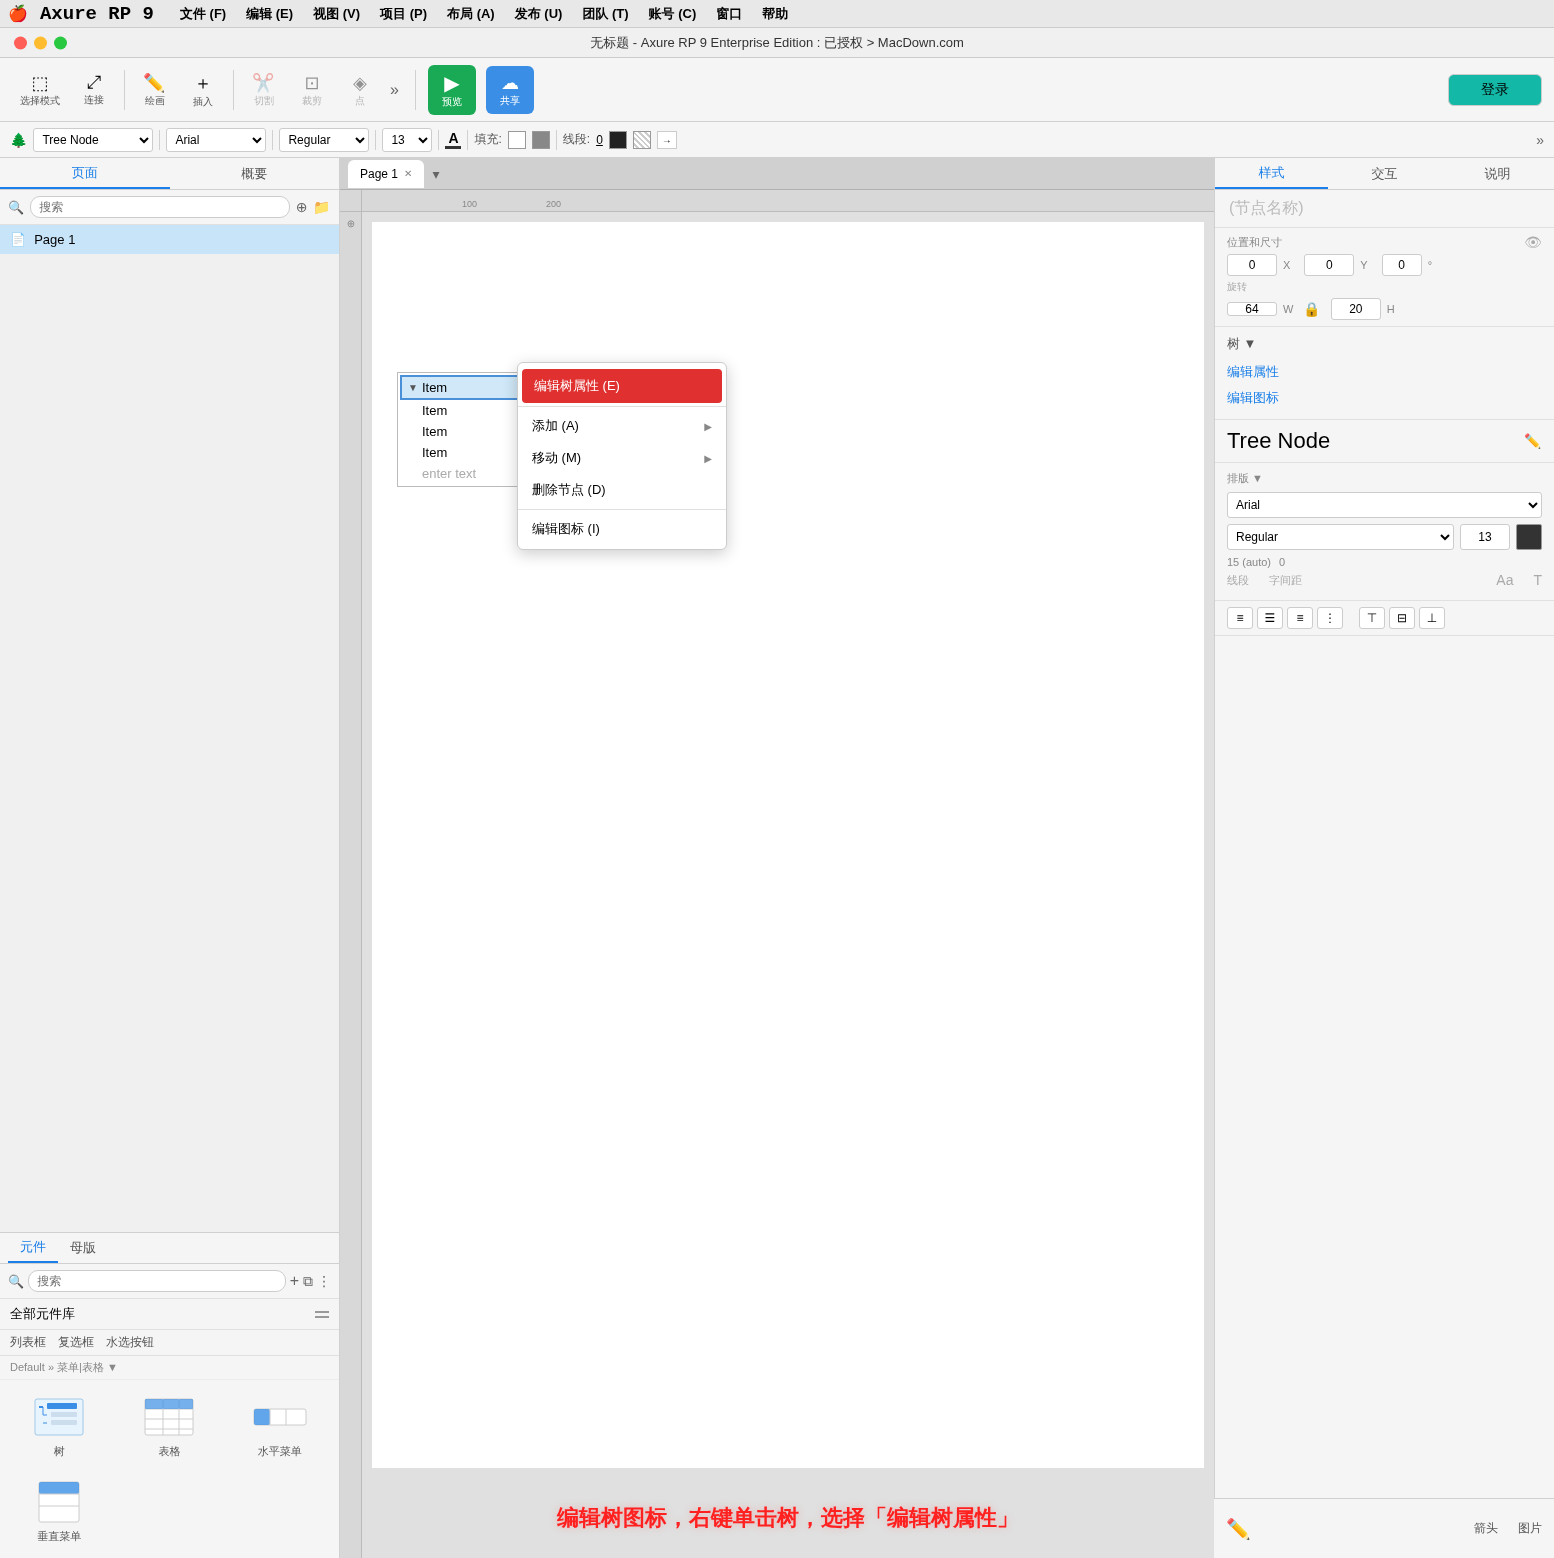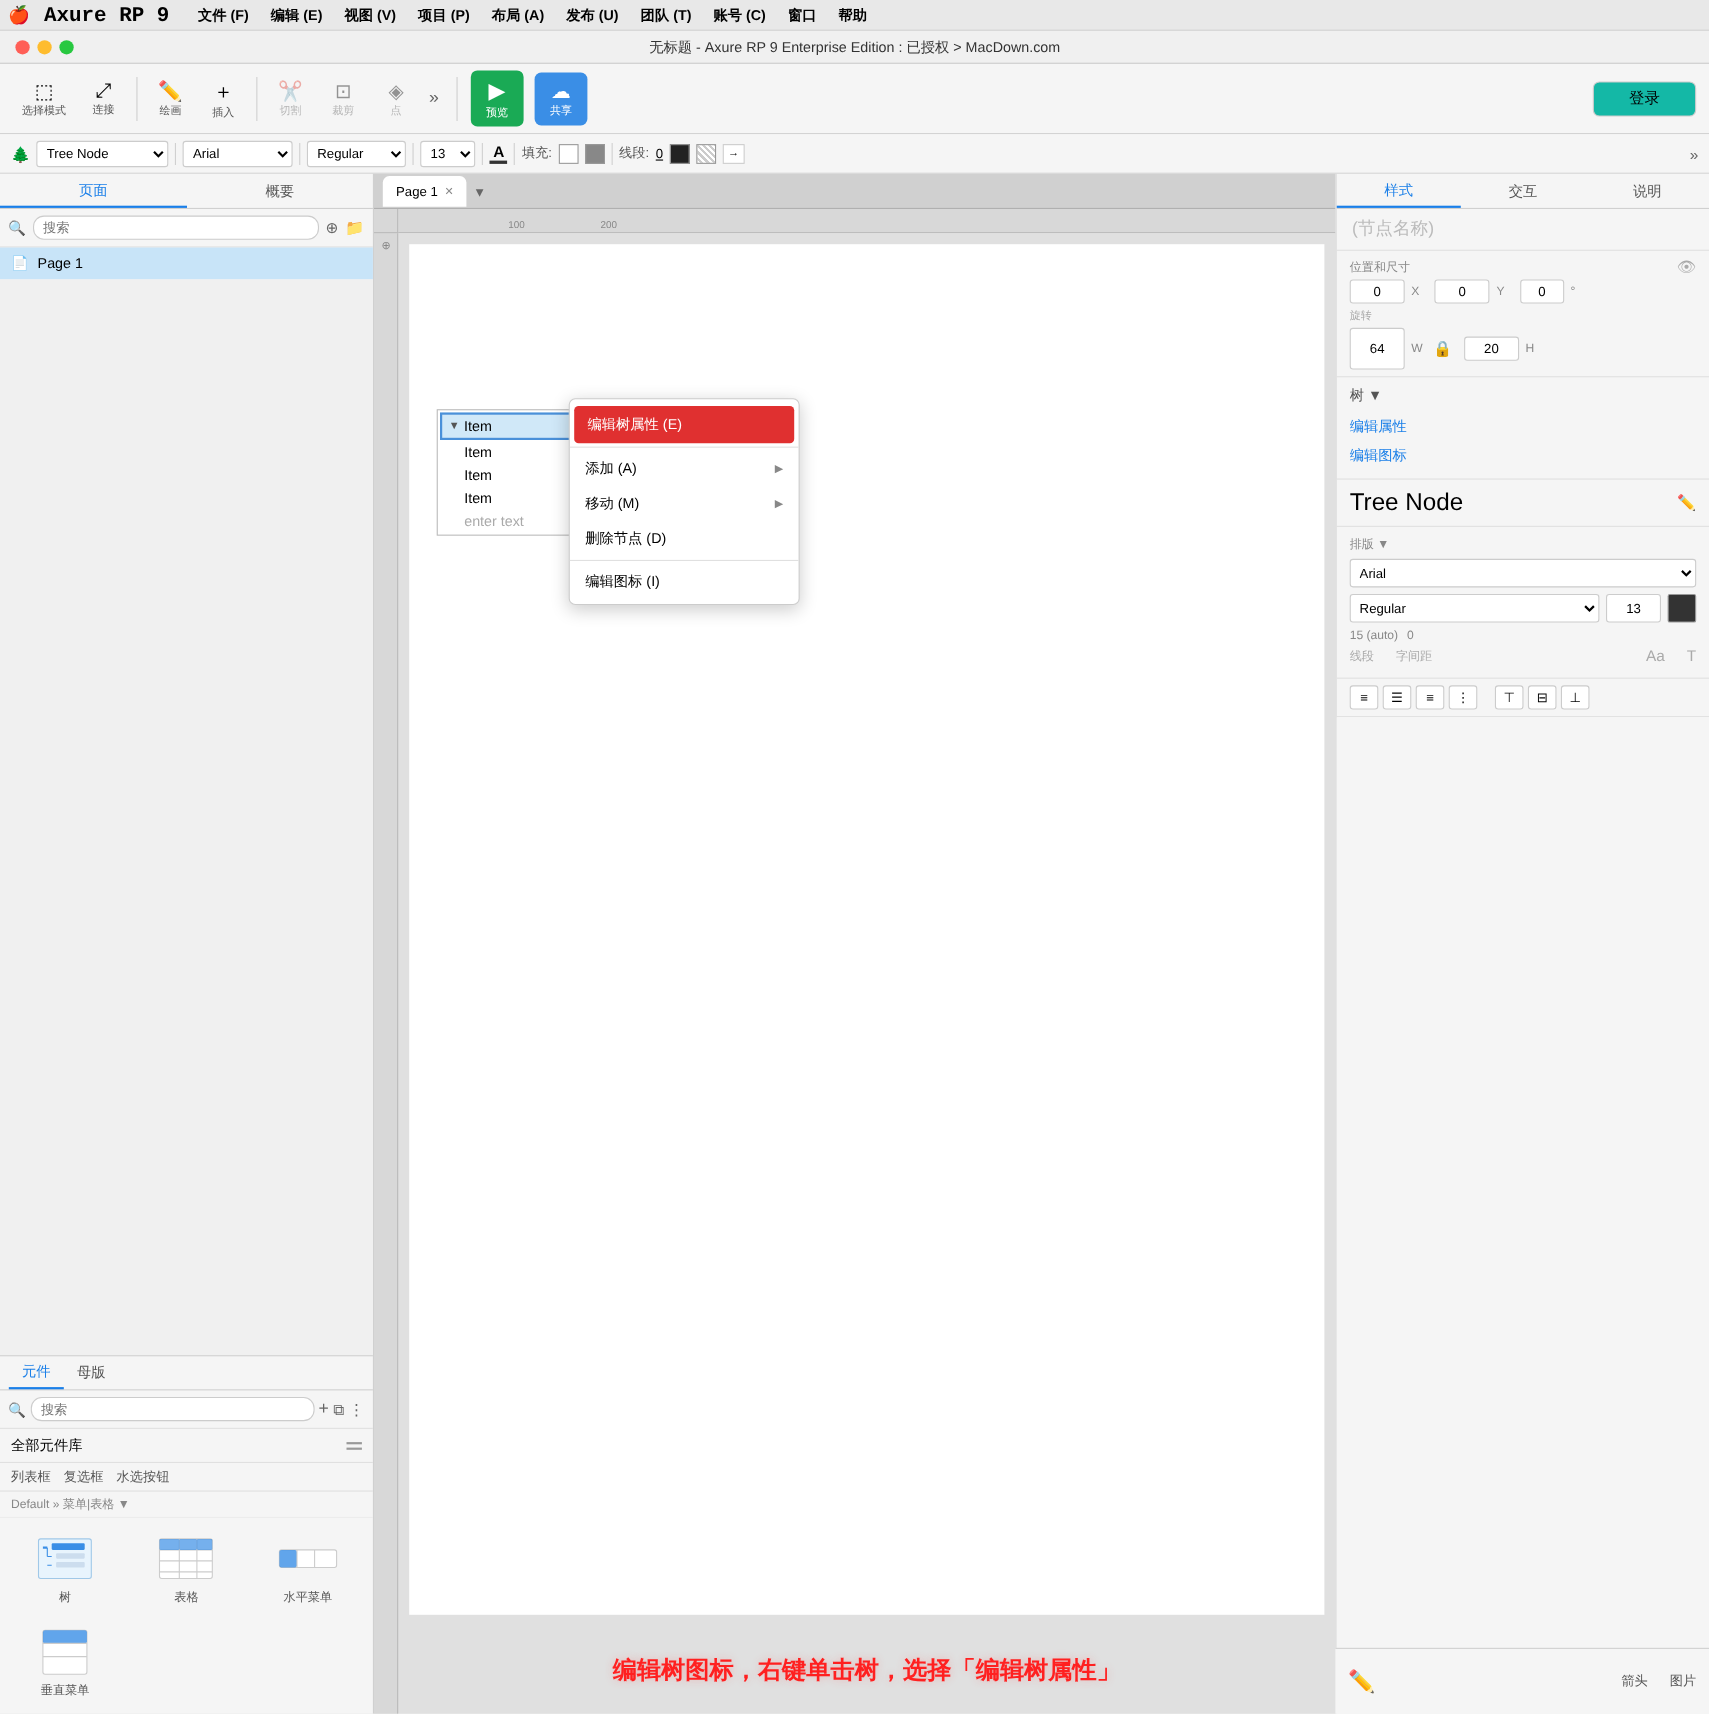--- a/index.html
+++ b/index.html
@@ -344,21 +344,21 @@
         <span style="font-size:11px; color:#888;">X</span>
         <input type="text" value="0" style="width: 50px; height: 22px; border: 1px solid rgb(204, 204, 204); border-radius: 3px; text-align: center; font-size: 12px; margin-left: 8px;">
         <span style="font-size:11px; color:#888;">Y</span>
         <input type="text" value="0" style="width: 40px; height: 22px; border: 1px solid rgb(204, 204, 204); border-radius: 3px; text-align: center; font-size: 12px; margin-left: 8px;">
         <span style="font-size:11px; color:#888;">°</span>
       </div>
 
       <div style="font-size:10px; color:#aaa; margin-bottom:4px;">旋转</div>
 
       <div style="display:flex; align-items:center; gap:6px;">
-        <input type="text" value="64" style="width: 50px; height: 38px; border: 1px solid rgb(204, 204, 204); border-radius: 3px; text-align: center; font-size: 12px;">
+        <input type="text" value="64" style="width: 50px; height: 14px; border: 1px solid rgb(204, 204, 204); border-radius: 3px; text-align: center; font-size: 12px;">
         <span style="font-size:11px; color:#888;">W</span>
         <span style="font-size:14px; color:#aaa; margin:0 4px;">🔒</span>
         <input type="text" value="20" style="width: 50px; height: 22px; border: 1px solid rgb(204, 204, 204); border-radius: 3px; text-align: center; font-size: 12px;">
         <span style="font-size:11px; color:#888;">H</span>
       </div>
     </div>
 
     <div style="padding:8px 12px; border-bottom:1px solid #e0e0e0;">
       <div style="font-size:13px; color:#555; font-weight:500; margin-bottom:6px;">树 ▼</div>
       <div style="font-size:13px; color:#1a7fe8; cursor:pointer; padding:4px 0;">编辑属性</div>

